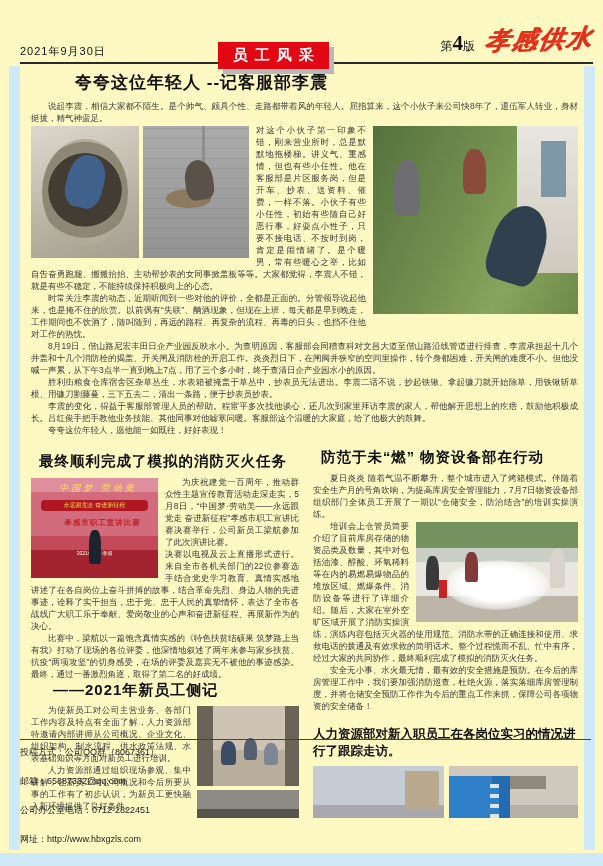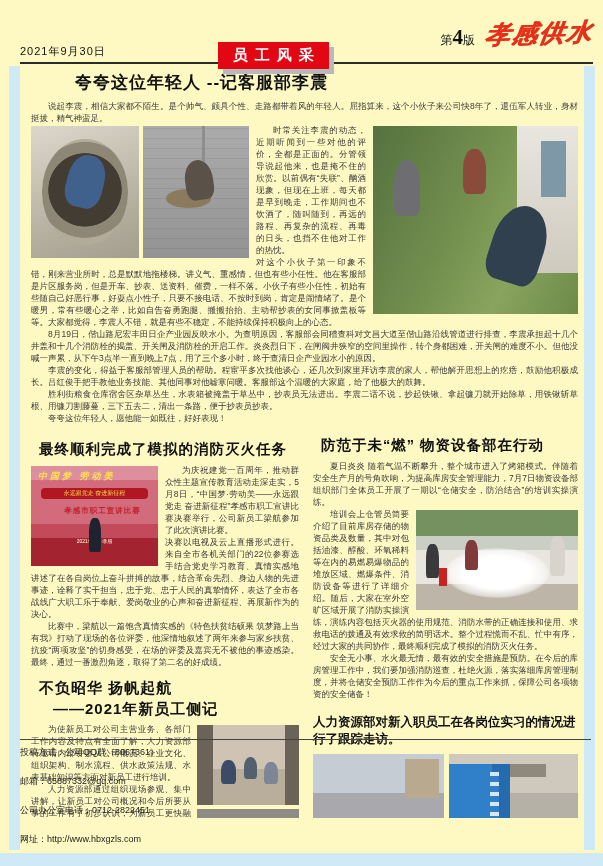--- a/index.html
+++ b/index.html
@@ -13,21 +13,21 @@
   .edge-bottom{ position:absolute; left:0; right:0; bottom:0; height:13px; background:#cfe9f6; }
 
   
   .hdr { position:absolute; left:20px; right:10px; top:26px; height:38px;
          border-bottom:2px solid #2b2b2b; display:flex; align-items:flex-end; }
   .hdr-date { font-size:11px; color:#111; padding-bottom:3px; letter-spacing:1px; }
   .hdr-mid { flex:1; display:flex; justify-content:center; }
   .section-box { position:relative; z-index:2; background:#e30613; color:#fff; font-weight:bold;
                  font-size:15px; letter-spacing:7px; padding:4px 8px 4px 15px;
                  box-shadow:5px 5px 0 #b9b9b9; transform:translateY(7px); }
-  .hdr-right { display:flex; align-items:flex-end; gap:10px; padding-bottom:12px; }
+  .hdr-right { display:flex; align-items:flex-end; gap:10px; padding-bottom:6px; }
   .pageno { font-size:12px; color:#111; }
   .pageno b { font-size:21px; font-family:"Liberation Serif", serif; }
   .masthead { color:#e5301a; font-size:25px; font-weight:bold; font-style:italic;
               letter-spacing:2px; transform:skewX(-10deg) rotate(-2deg);
               text-shadow:1px 0 #e5301a; font-family:"DejaVu Serif", serif; }
 
   
   .main { position:absolute; left:31px; right:25px; top:68px; bottom:48px; overflow:hidden; }
   p.body { font-size:8.5px; line-height:12px; text-align:justify; color:#3a3a3a; }
   p.ind { text-indent:2em; }
@@ -69,21 +69,21 @@
   .ph-pave .dirt { left:22%; top:48%; width:42%; height:14%; background:#8c7a5e; border-radius:50%; }
 
   .ph-veg { width:205px; height:188px; background:linear-gradient(115deg,#55713f,#74904f 45%,#89a45e 70%,#6d8a4a); }
   .ph-veg .bld { right:0; top:0; width:30%; height:78%; background:linear-gradient(180deg,#e8e6df,#cfcabe); }
   .ph-veg .win { right:6%; top:8%; width:12%; height:30%; background:#7e98a8; }
   .ph-veg .fig1 { left:10%; top:18%; width:13%; height:30%; background:#6e6e72; border-radius:45% 45% 20% 20%; }
   .ph-veg .fig2 { left:44%; top:12%; width:11%; height:24%; background:#8a4b3a; border-radius:45% 45% 20% 20%; }
   .ph-veg .fig3 { left:58%; top:42%; width:26%; height:42%; background:#31404e; border-radius:50% 50% 25% 25%; transform:rotate(18deg); }
 
   .ph-stage { width:127px; height:100px; background:linear-gradient(180deg,#dd8f9d 0 14%,#d26c7c 14% 58%,#c24a5a 58% 72%,#a32430 72%); }
-  .ph-stage .l1 { left:0; right:0; top:4%; color:#ffe34d; font-weight:bold; font-size:9px; letter-spacing:3px; font-style:italic;padding-left:7px; }
+  .ph-stage .l1 { left:0; right:0; top:4%; text-align:center; color:#ffe34d; font-weight:normal; font-size:9px; letter-spacing:3px; font-style:italic;padding-left:7px; }
   .ph-stage .l2 { left:8%; right:8%; top:22%; text-align:center; color:#ffd84d; background:#b01722; font-size:6px; padding:1px 0; border-radius:4px; }
   .ph-stage .l3 { left:16px; right:0; top:40%; text-align:center; color:#c3212d; font-weight:bold; font-size:7.5px; letter-spacing:1px; }
   .ph-stage .l4 { left:0; right:0; top:72%; text-align:center; color:#ffd; font-size:5px; }
   .ph-stage .man { left:46%; top:52%; width:9%; height:34%; background:#1d2430; border-radius:40% 40% 15% 15%; }
 
   .ph-fire { width:162px; height:100px; background:linear-gradient(180deg,#74925f 0 26%,#c9cfc5 26% 40%,#e9e6df 40% 74%,#bdb5a8 74%); }
   .ph-fire .smoke { left:18%; top:38%; width:64%; height:50%; border-radius:50%;
     background:radial-gradient(ellipse at center,#ffffff 0 45%,rgba(255,255,255,.55) 65%,rgba(255,255,255,0) 75%); }
   .ph-fire .f1 { left:6%; top:34%; width:8%; height:34%; background:#3a3a3a; border-radius:40% 40% 15% 15%; }
   .ph-fire .f2 { left:30%; top:30%; width:8%; height:30%; background:#803a3a; border-radius:40% 40% 15% 15%; }
@@ -143,25 +143,25 @@
           <div class="man"></div>
         </div>
       </div>
       <div class="ph ph-veg fr">
         <div class="bld"></div>
         <div class="win"></div>
         <div class="fig1"></div>
         <div class="fig2"></div>
         <div class="fig3"></div>
       </div>
+      <p class="body">对这个小伙子第一印象不错，刚来营业所时，总是默默地拖楼梯。讲义气、重感情，但也有些小任性。他在客服部是片区服务岗，但是开车、抄表、送资料、催费，一样不落。小伙子有些小任性，初始有些随自己好恶行事，好耍点小性子，只要不接电话、不按时到岗，肯定是闹情绪了。是个暖男，常有些暖心之举，比如自告奋勇跑腿、搬搬抬抬、主动帮抄表的女同事掀盖板等等。大家都觉得，李震人不错，就是有些不稳定，不能持续保持积极向上的心态。</p>
       <p class="body ind">时常关注李震的动态，近期听闻到一些对他的评价，全都是正面的。分管领导说起他来，也是掩不住的欣赏。以前偶有“失联”、酗酒现象，但现在上班，每天都是早到晚走，工作期间也不饮酒了，随叫随到，再远的路程、再复杂的流程、再毒的日头，也挡不住他对工作的热忱。</p>
-      <p class="body">对这个小伙子第一印象不错，刚来营业所时，总是默默地拖楼梯。讲义气、重感情，但也有些小任性。他在客服部是片区服务岗，但是开车、抄表、送资料、催费，一样不落。小伙子有些小任性，初始有些随自己好恶行事，好耍点小性子，只要不接电话、不按时到岗，肯定是闹情绪了。是个暖男，常有些暖心之举，比如自告奋勇跑腿、搬搬抬抬、主动帮抄表的女同事掀盖板等等。大家都觉得，李震人不错，就是有些不稳定，不能持续保持积极向上的心态。</p>
       <p class="body ind">8月19日，偕山路尼宏丰田日企产业园反映水小。为查明原因，客服部会同稽查科对文昌大道至偕山路沿线管道进行排查，李震承担起十几个井盖和十几个消防栓的揭盖、开关闸及消防栓的开启工作。炎炎烈日下，在闸阀井狭窄的空间里操作，转个身都困难，开关闸的难度不小。但他没喊一声累，从下午3点半一直到晚上7点，用了三个多小时，终于查清日企产业园水小的原因。</p>
+      <p class="body ind">胜利街粮食仓库宿舍区杂草丛生，水表箱被掩盖于草丛中，抄表员无法进出。李震二话不说，抄起铁锹、拿起镰刀就开始除草，用铁锹斩草根、用镰刀割藤蔓，三下五去二，清出一条路，便于抄表员抄表。</p>
       <p class="body ind">李震的变化，得益于客服部管理人员的帮助。程宦平多次找他谈心，还几次到家里拜访李震的家人，帮他解开思想上的疙瘩，鼓励他积极成长。吕红俊手把手教他业务技能、其他同事对他嘘寒问暖。客服部这个温暖的大家庭，给了他极大的鼓舞。</p>
-      <p class="body ind">胜利街粮食仓库宿舍区杂草丛生，水表箱被掩盖于草丛中，抄表员无法进出。李震二话不说，抄起铁锹、拿起镰刀就开始除草，用铁锹斩草根、用镰刀割藤蔓，三下五去二，清出一条路，便于抄表员抄表。</p>
       <p class="body ind">夸夸这位年轻人，愿他能一如既往，好好表现！</p>
     </section>
 
     <div class="cols">
 
       <div class="col-l">
 
         <section style="overflow:hidden;">
           <h2 class="t2">最终顺利完成了模拟的消防灭火任务</h2>
           <div class="ph ph-stage fl">
@@ -170,21 +170,20 @@
             <div class="l3">孝感市职工宣讲比赛</div>
             <div class="l4">2021年5月·孝感</div>
             <div class="man"></div>
           </div>
           <p class="body ind">为庆祝建党一百周年，推动群众性主题宣传教育活动走深走实，5月8日，“中国梦·劳动美——永远跟党走 奋进新征程”孝感市职工宣讲比赛决赛举行，公司新员工梁航参加了此次演讲比赛。</p>
           <p class="body">决赛以电视及云上直播形式进行。来自全市各机关部门的22位参赛选手结合党史学习教育、真情实感地讲述了在各自岗位上奋斗拼搏的故事，结合革命先烈、身边人物的先进事迹，诠释了实干担当，忠于党、忠于人民的真挚情怀，表达了全市各战线广大职工乐于奉献、爱岗敬业的心声和奋进新征程、再展新作为的决心。</p>
           <p class="body ind">比赛中，梁航以一篇饱含真情实感的《特色扶贫结硕果 筑梦路上当有我》打动了现场的各位评委，他深情地叙述了两年来参与家乡扶贫、抗疫“两项攻坚”的切身感受，在场的评委及嘉宾无不被他的事迹感染。最终，通过一番激烈角逐，取得了第二名的好成绩。</p>
         </section>
 
         <section style="overflow:hidden;">
-          <h2 class="t2" style="font-size:15px; margin-bottom:2px;">不负昭华 扬帆起航</h2>
           <h2 class="t2" style="font-size:15px; margin-top:0; padding-left:14px;">——2021年新员工侧记</h2>
           <div class="a3-stack">
             <div class="ph ph-room">
               <div class="cur1"></div>
               <div class="cur2"></div>
               <div class="p1"></div>
               <div class="p2"></div>
               <div class="p3"></div>
             </div>
             <div class="ph ph-shop">

